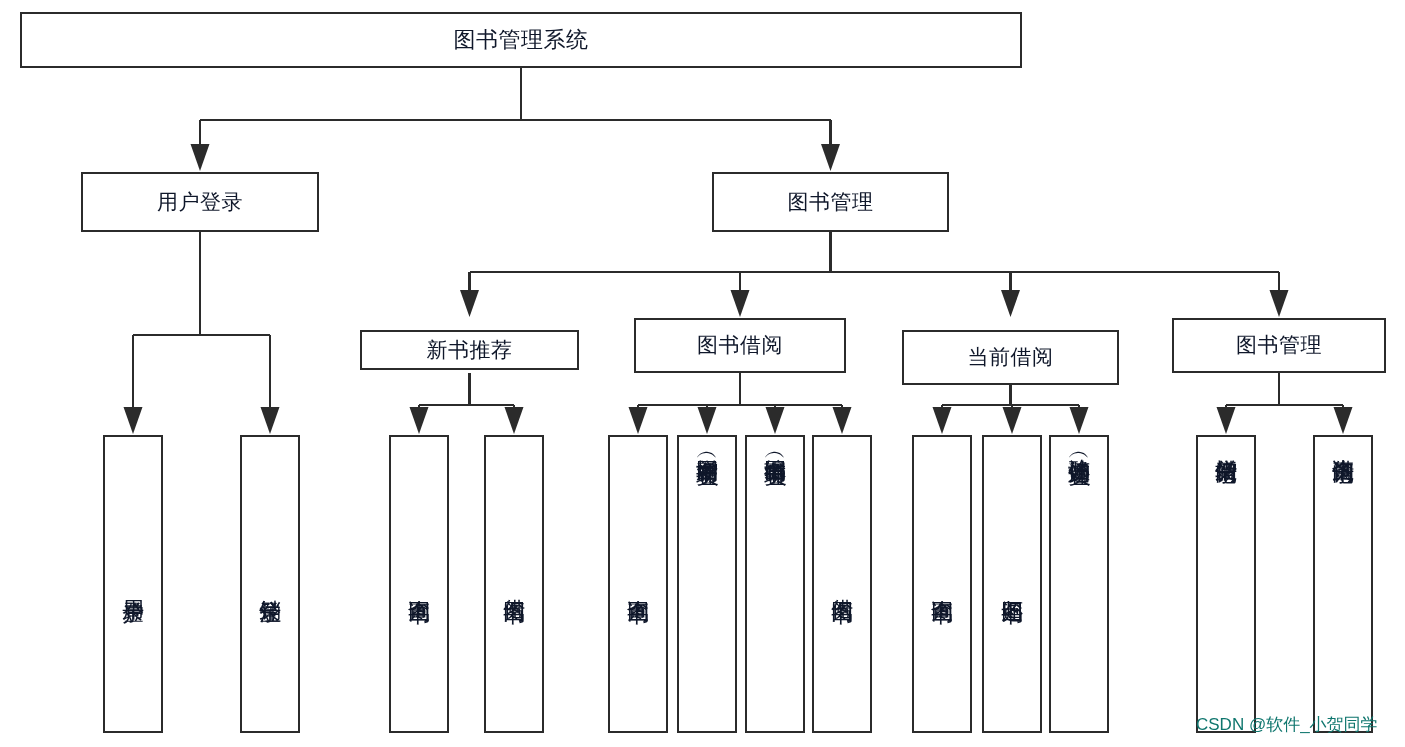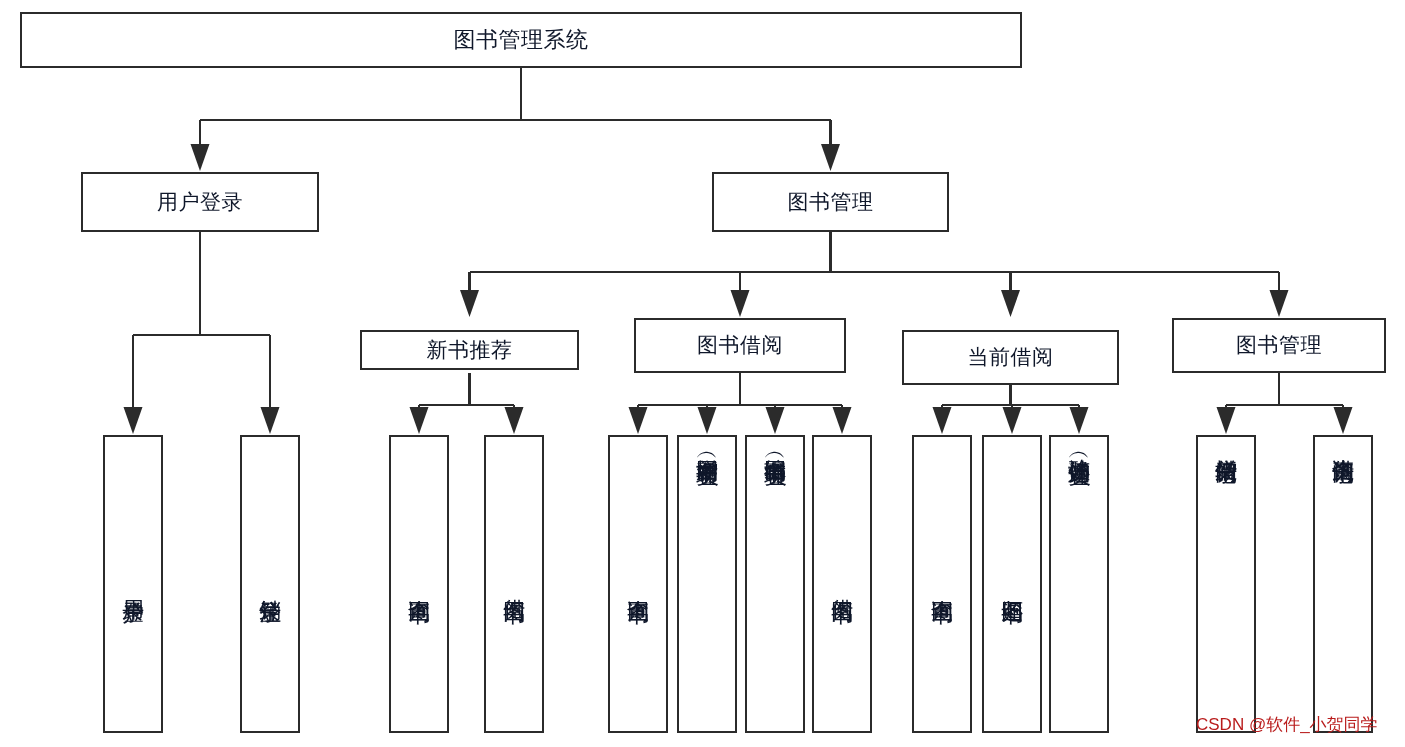--- a/index.html
+++ b/index.html
@@ -65,21 +65,21 @@
     white-space: nowrap;
     margin: 0 auto;
   }
   .node.vert.center-text {
     align-items: center;
     padding-top: 0;
   }
   .watermark {
     position: absolute;
     font-size: 17px;
-    color: #b91c1c;
+    color: #0f766e;
     white-space: nowrap;
     z-index: 5;
     font-family: "Liberation Sans", "DejaVu Sans", sans-serif;
   }
 </style>
 </head>
 <body>
 
 <div id="canvas">
   <svg id="edges" viewBox="0 0 1405 747" xmlns="http://www.w3.org/2000/svg">

